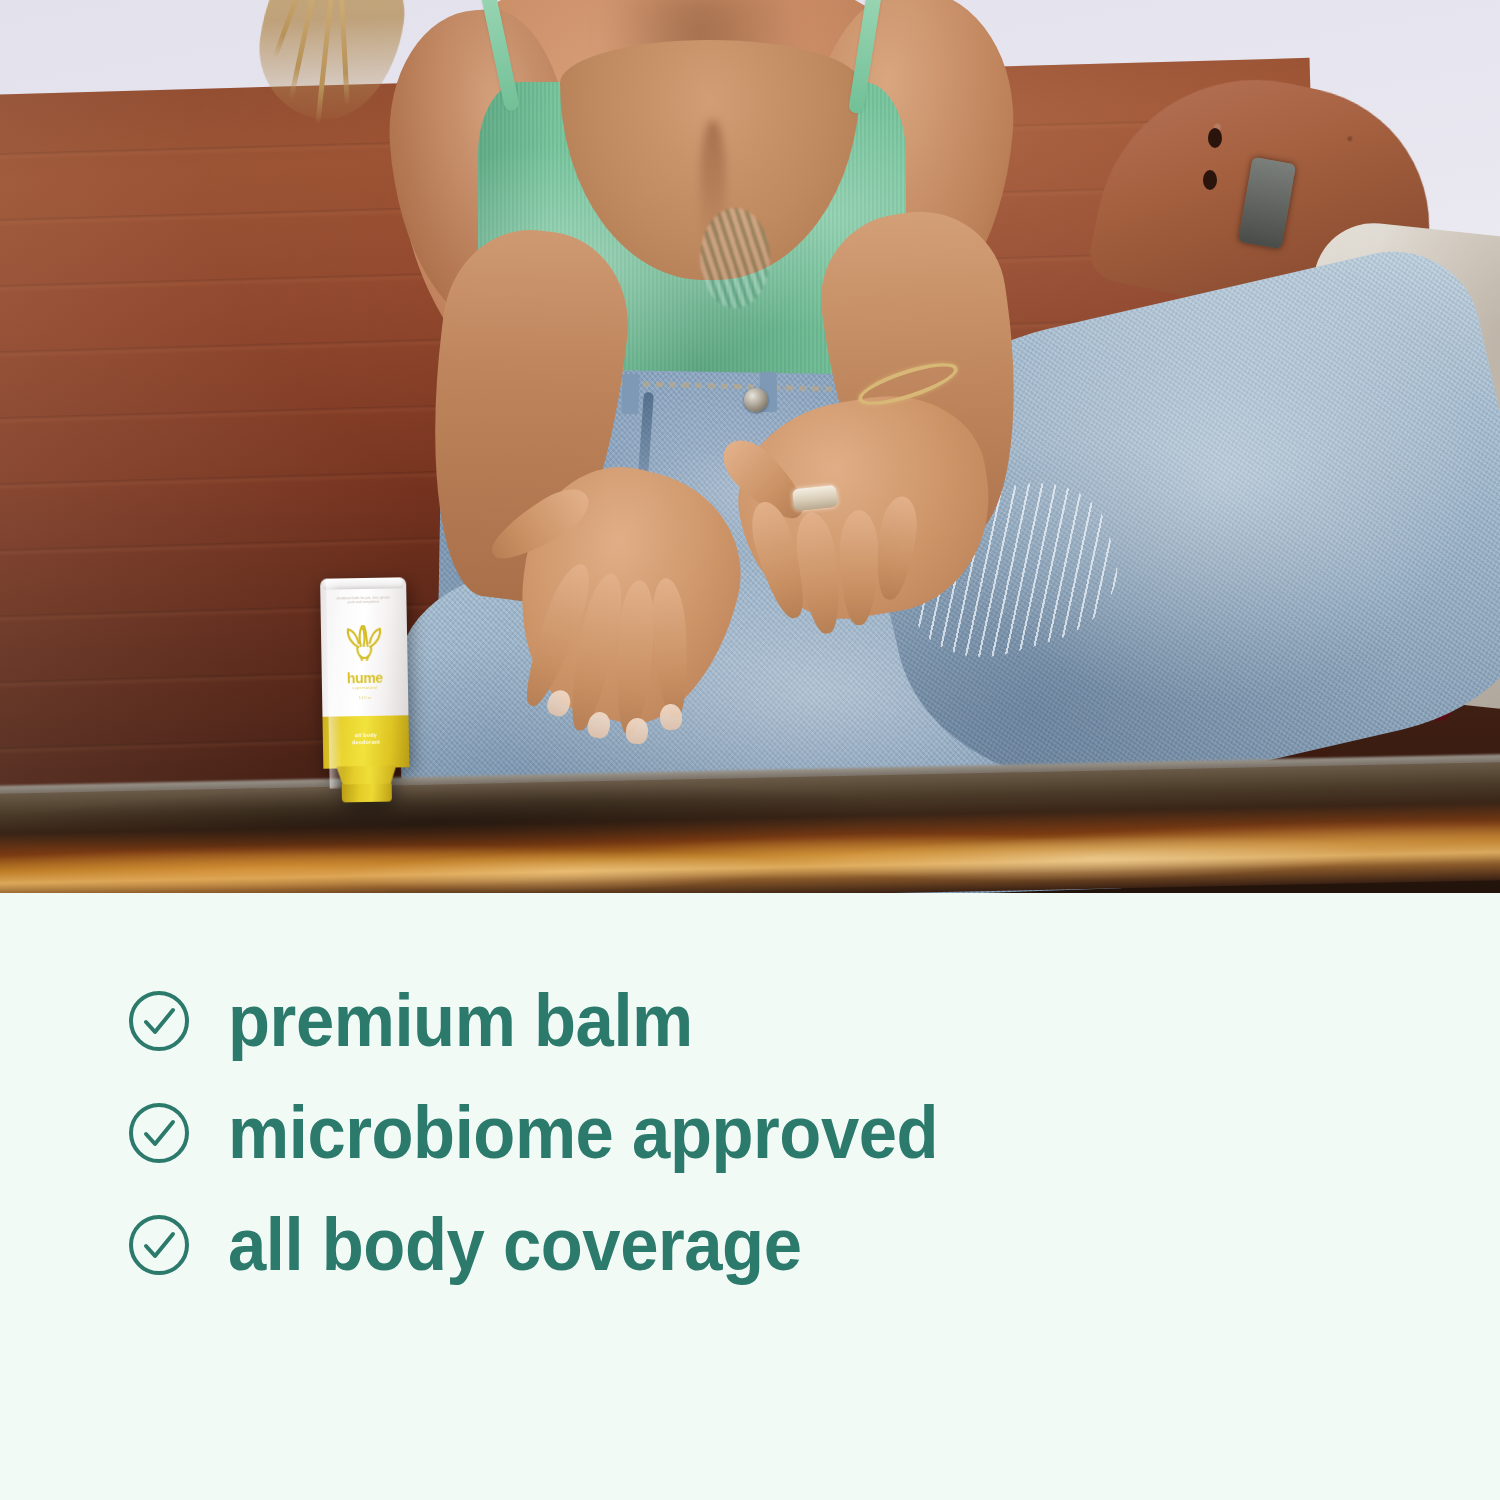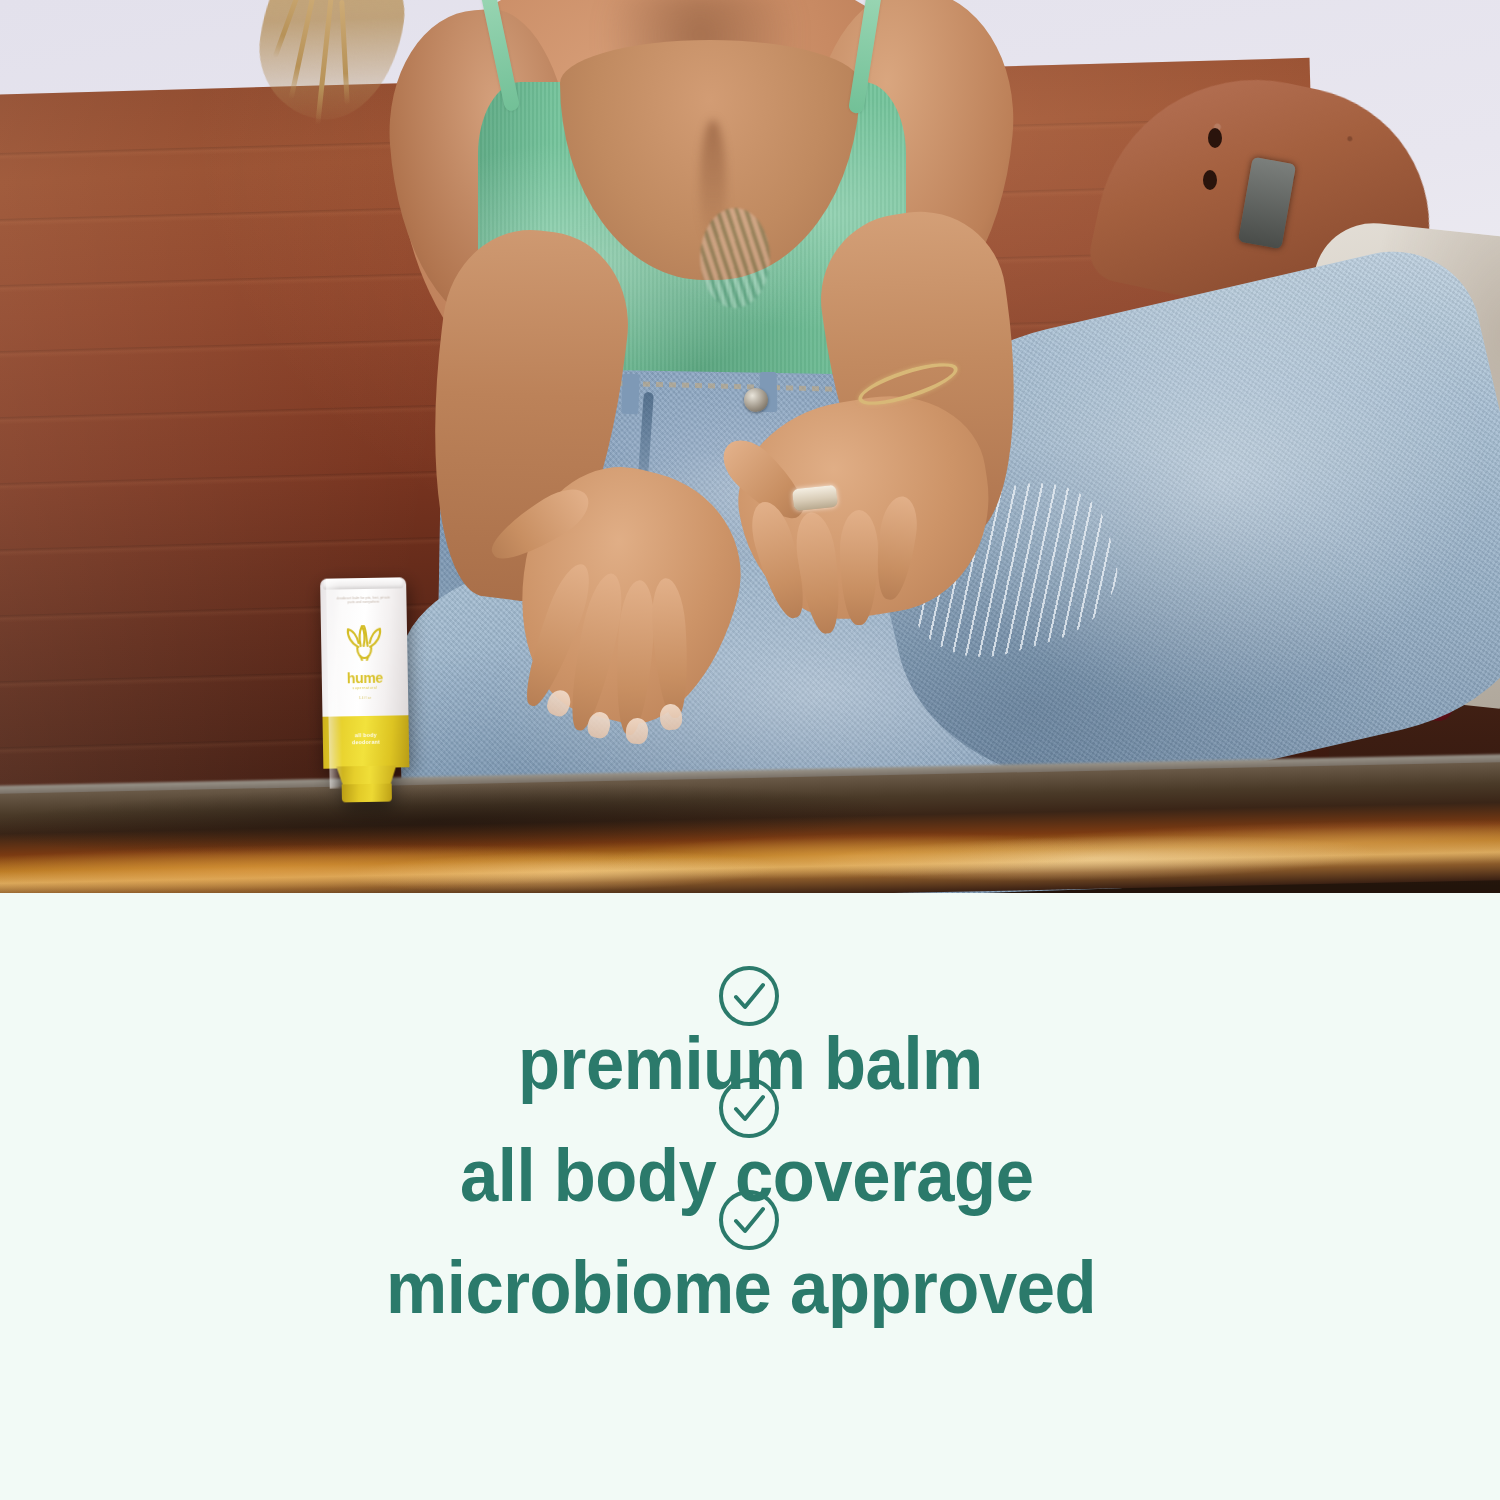--- a/index.html
+++ b/index.html
@@ -692,21 +692,20 @@
   .benefit-list {
     position: absolute;
     left: 128px;
     top: 72px;
     width: 1280px;
   }
   .benefit-row {
     display: flex;
     align-items: center;
     height: 112px;
-    flex-direction: column;
   }
   .check-icon {
     flex: 0 0 auto;
     width: 62px;
     height: 62px;
     margin-right: 38px;
   }
   .check-icon svg { display: block; }
   .benefit-text {
     font-size: 74px;
@@ -883,29 +882,29 @@
       </div>
 
 
       <div class="benefit-row">
         <span class="check-icon">
           <svg viewBox="0 0 62 62" width="62" height="62" fill="none" stroke="#2b7a6b" stroke-width="4" stroke-linecap="round" stroke-linejoin="round">
             <circle cx="31" cy="31" r="28"></circle>
             <path d="M18 32 L27 42 L45 20"></path>
           </svg>
         </span>
-        <span class="benefit-text">all body coverage</span>
+        <span class="benefit-text">microbiome approved</span>
       </div>
 
       <div class="benefit-row">
         <span class="check-icon">
           <svg viewBox="0 0 62 62" width="62" height="62" fill="none" stroke="#2b7a6b" stroke-width="4" stroke-linecap="round" stroke-linejoin="round">
             <circle cx="31" cy="31" r="28"></circle>
             <path d="M18 32 L27 42 L45 20"></path>
           </svg>
         </span>
-        <span class="benefit-text">microbiome approved</span>
+        <span class="benefit-text">all body coverage</span>
       </div>
 
     </div>
   </div>
 
 </div>
 
 </body></html>

